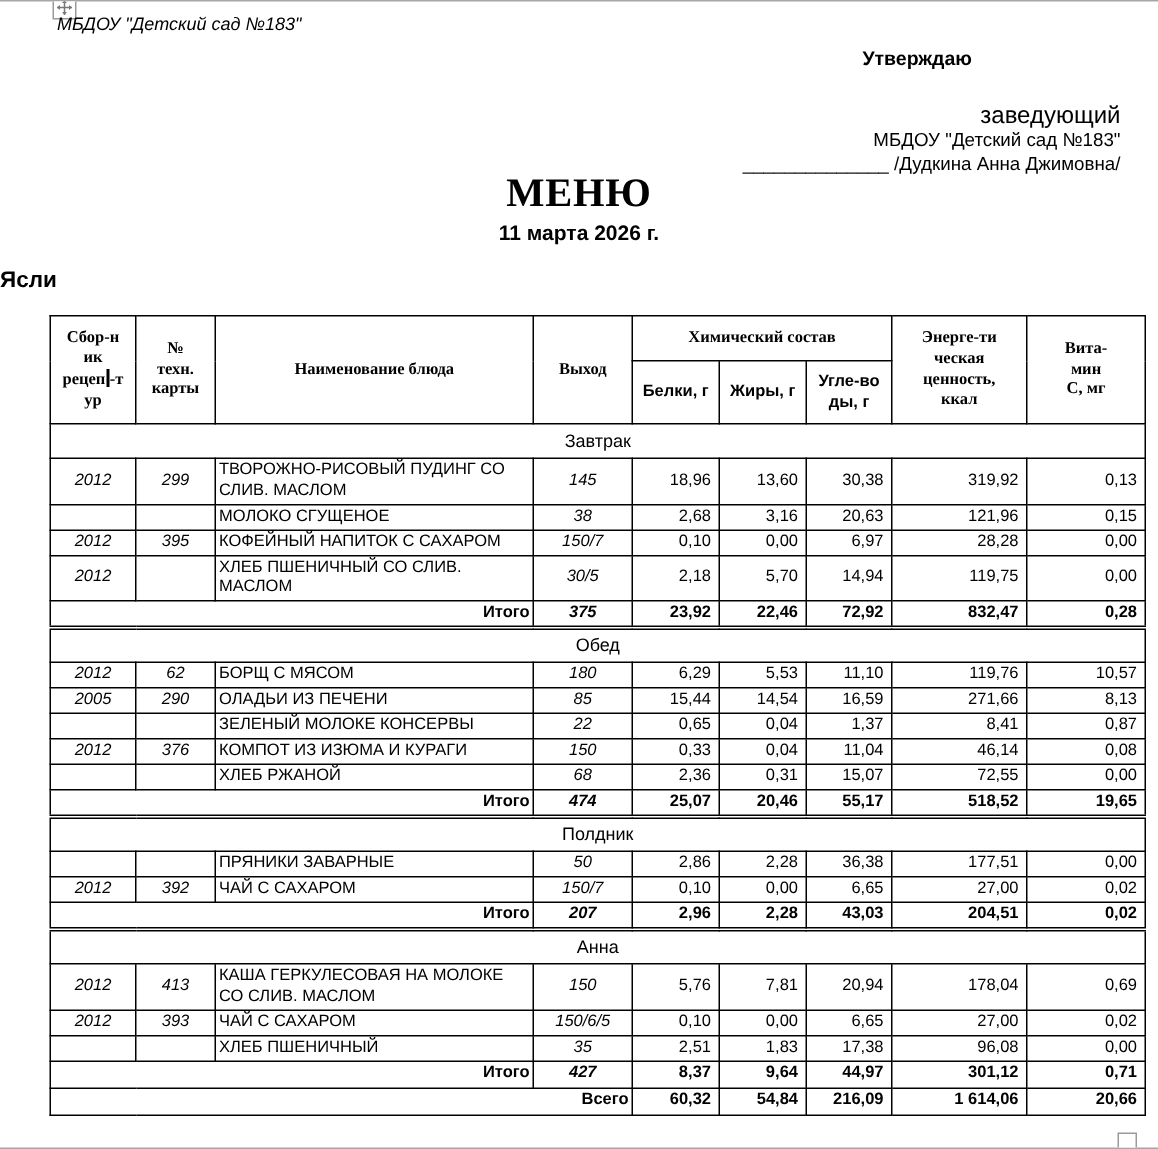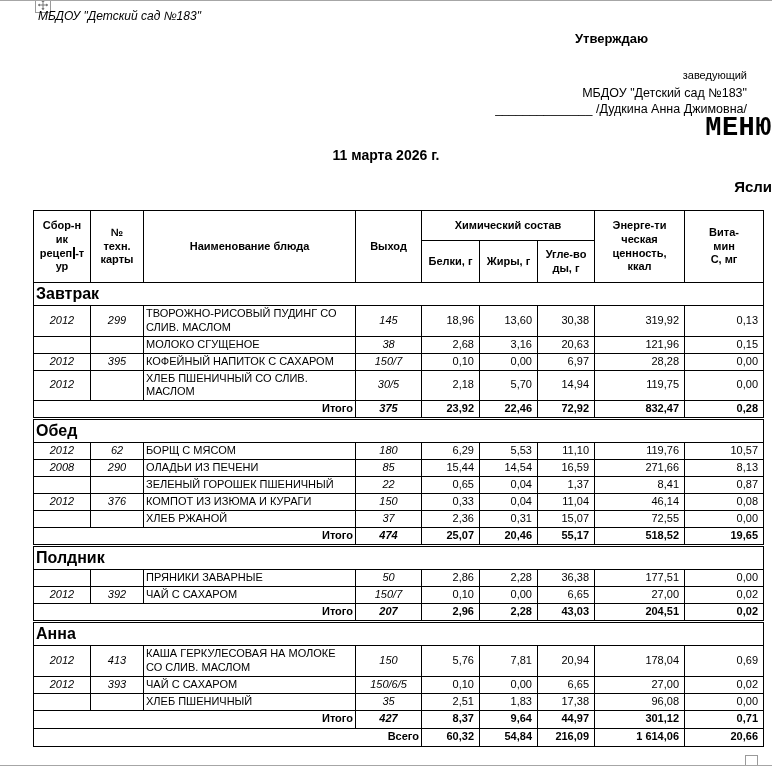--- a/index.html
+++ b/index.html
@@ -5,36 +5,36 @@
   html,body{margin:0;padding:0;}
   body{
     position:relative;width:772px;height:766px;overflow:hidden;
     background:#ffffff;color:#000;box-sizing:border-box;
     border-top:1px solid #a6a6a6;border-bottom:1px solid #a6a6a6;
     font-family:"Liberation Sans","DejaVu Sans",sans-serif;
   }
   .org-top{position:absolute;left:38px;top:8px;font-size:12px;font-style:italic;}
   .approve-block{position:absolute;right:25px;top:0;width:420px;text-align:right;}
   .approve-title{position:absolute;right:99px;top:30px;font-weight:bold;font-size:13px;white-space:nowrap;margin-left:28px;}
-  .approve-role{position:absolute;right:0;top:68px;font-size:11px;white-space:nowrap;margin-left:34px;}
+  .approve-role{position:absolute;right:0;top:68px;font-size:16px;white-space:nowrap;margin-left:34px;}
   .approve-org{position:absolute;right:0;top:85px;font-size:12.5px;white-space:nowrap;}
   .approve-sign{position:absolute;right:0;top:101px;font-size:12.5px;white-space:nowrap;}
-  .doc-title{position:absolute;left:0;right:0;top:112px;text-align:right;
-    font-family:Liberation Mono, monospace;font-weight:bold;font-size:27px;letter-spacing:.5px;}
+  .doc-title{position:absolute;left:0;right:0;top:112px;text-align:center;
+    font-family:Liberation Serif, serif;font-weight:bold;font-size:27px;letter-spacing:.5px;}
   .doc-date{position:absolute;left:0;right:0;top:146px;text-align:center;font-weight:bold;font-size:14px;}
-  .group-title{position:absolute;left:0;right:0;top:177px;text-align:right;font-weight:bold;font-size:15px;}
+  .group-title{position:absolute;left:0;right:0;top:177px;text-align:left;font-weight:bold;font-size:15px;}
 
   table.menu{position:absolute;left:33px;top:209px;width:730px;border-collapse:collapse;table-layout:fixed;
     font-size:11px;line-height:1.25;}
   table.menu,.menu th,.menu td{border:1.5px solid #000;}
   .menu th{font-weight:bold;padding:1px 2px;vertical-align:middle;text-align:center;white-space:pre-line;}
   .menu td{padding:1px 2px;vertical-align:middle;}
-  tr.h1{height:30px;} tr.h2{height:42px;}
+  tr.h1{height:30px;font-family:Liberation Serif, serif;} tr.h2{height:42px;}
   tr.section-row{height:23px;}
-  tr.section-row td{font-weight:bold;font-size:16px;}
+  tr.section-row td{font-weight:normal;font-size:12px;text-align:center;}
   tr.section-row.sep td{border-top:3px double #000;}
   tr.data-row{height:17px;}
   td.c-center{text-align:center;font-style:italic;}
   td.c-dish{text-align:left;padding-left:2px;padding-right:14px;}
   td.c-num{text-align:right;padding-right:5px;}
   tr.total-row{height:18px;}
   tr.total-row td{font-weight:bold;}
   td.c-label{text-align:right;padding-left:2px;}
   .caret{display:inline-block;width:1.5px;height:12px;background:#000;vertical-align:-2px;margin:0 .5px 0 1px;}
 
@@ -174,34 +174,34 @@
         <td class="c-center">62</td>
         <td class="c-dish">БОРЩ С МЯСОМ</td>
         <td class="c-center">180</td>
         <td class="c-num">6,29</td>
         <td class="c-num">5,53</td>
         <td class="c-num">11,10</td>
         <td class="c-num">119,76</td>
         <td class="c-num">10,57</td>
       </tr>
       <tr class="data-row">
-        <td class="c-center">2008</td>
+        <td class="c-center">2005</td>
         <td class="c-center">290</td>
         <td class="c-dish">ОЛАДЬИ ИЗ ПЕЧЕНИ</td>
         <td class="c-center">85</td>
         <td class="c-num">15,44</td>
         <td class="c-num">14,54</td>
         <td class="c-num">16,59</td>
         <td class="c-num">271,66</td>
         <td class="c-num">8,13</td>
       </tr>
       <tr class="data-row">
         <td class="c-center"></td>
         <td class="c-center"></td>
-        <td class="c-dish">ЗЕЛЕНЫЙ ГОРОШЕК ПШЕНИЧНЫЙ</td>
+        <td class="c-dish">ЗЕЛЕНЫЙ МОЛОКЕ КОНСЕРВЫ</td>
         <td class="c-center">22</td>
         <td class="c-num">0,65</td>
         <td class="c-num">0,04</td>
         <td class="c-num">1,37</td>
         <td class="c-num">8,41</td>
         <td class="c-num">0,87</td>
       </tr>
       <tr class="data-row">
         <td class="c-center">2012</td>
         <td class="c-center">376</td>
@@ -210,21 +210,21 @@
         <td class="c-num">0,33</td>
         <td class="c-num">0,04</td>
         <td class="c-num">11,04</td>
         <td class="c-num">46,14</td>
         <td class="c-num">0,08</td>
       </tr>
       <tr class="data-row">
         <td class="c-center"></td>
         <td class="c-center"></td>
         <td class="c-dish">ХЛЕБ РЖАНОЙ</td>
-        <td class="c-center">37</td>
+        <td class="c-center">68</td>
         <td class="c-num">2,36</td>
         <td class="c-num">0,31</td>
         <td class="c-num">15,07</td>
         <td class="c-num">72,55</td>
         <td class="c-num">0,00</td>
       </tr>
       <tr class="total-row">
         <td class="c-label" colspan="3">Итого</td>
         <td class="c-center">474</td>
         <td class="c-num">25,07</td>

